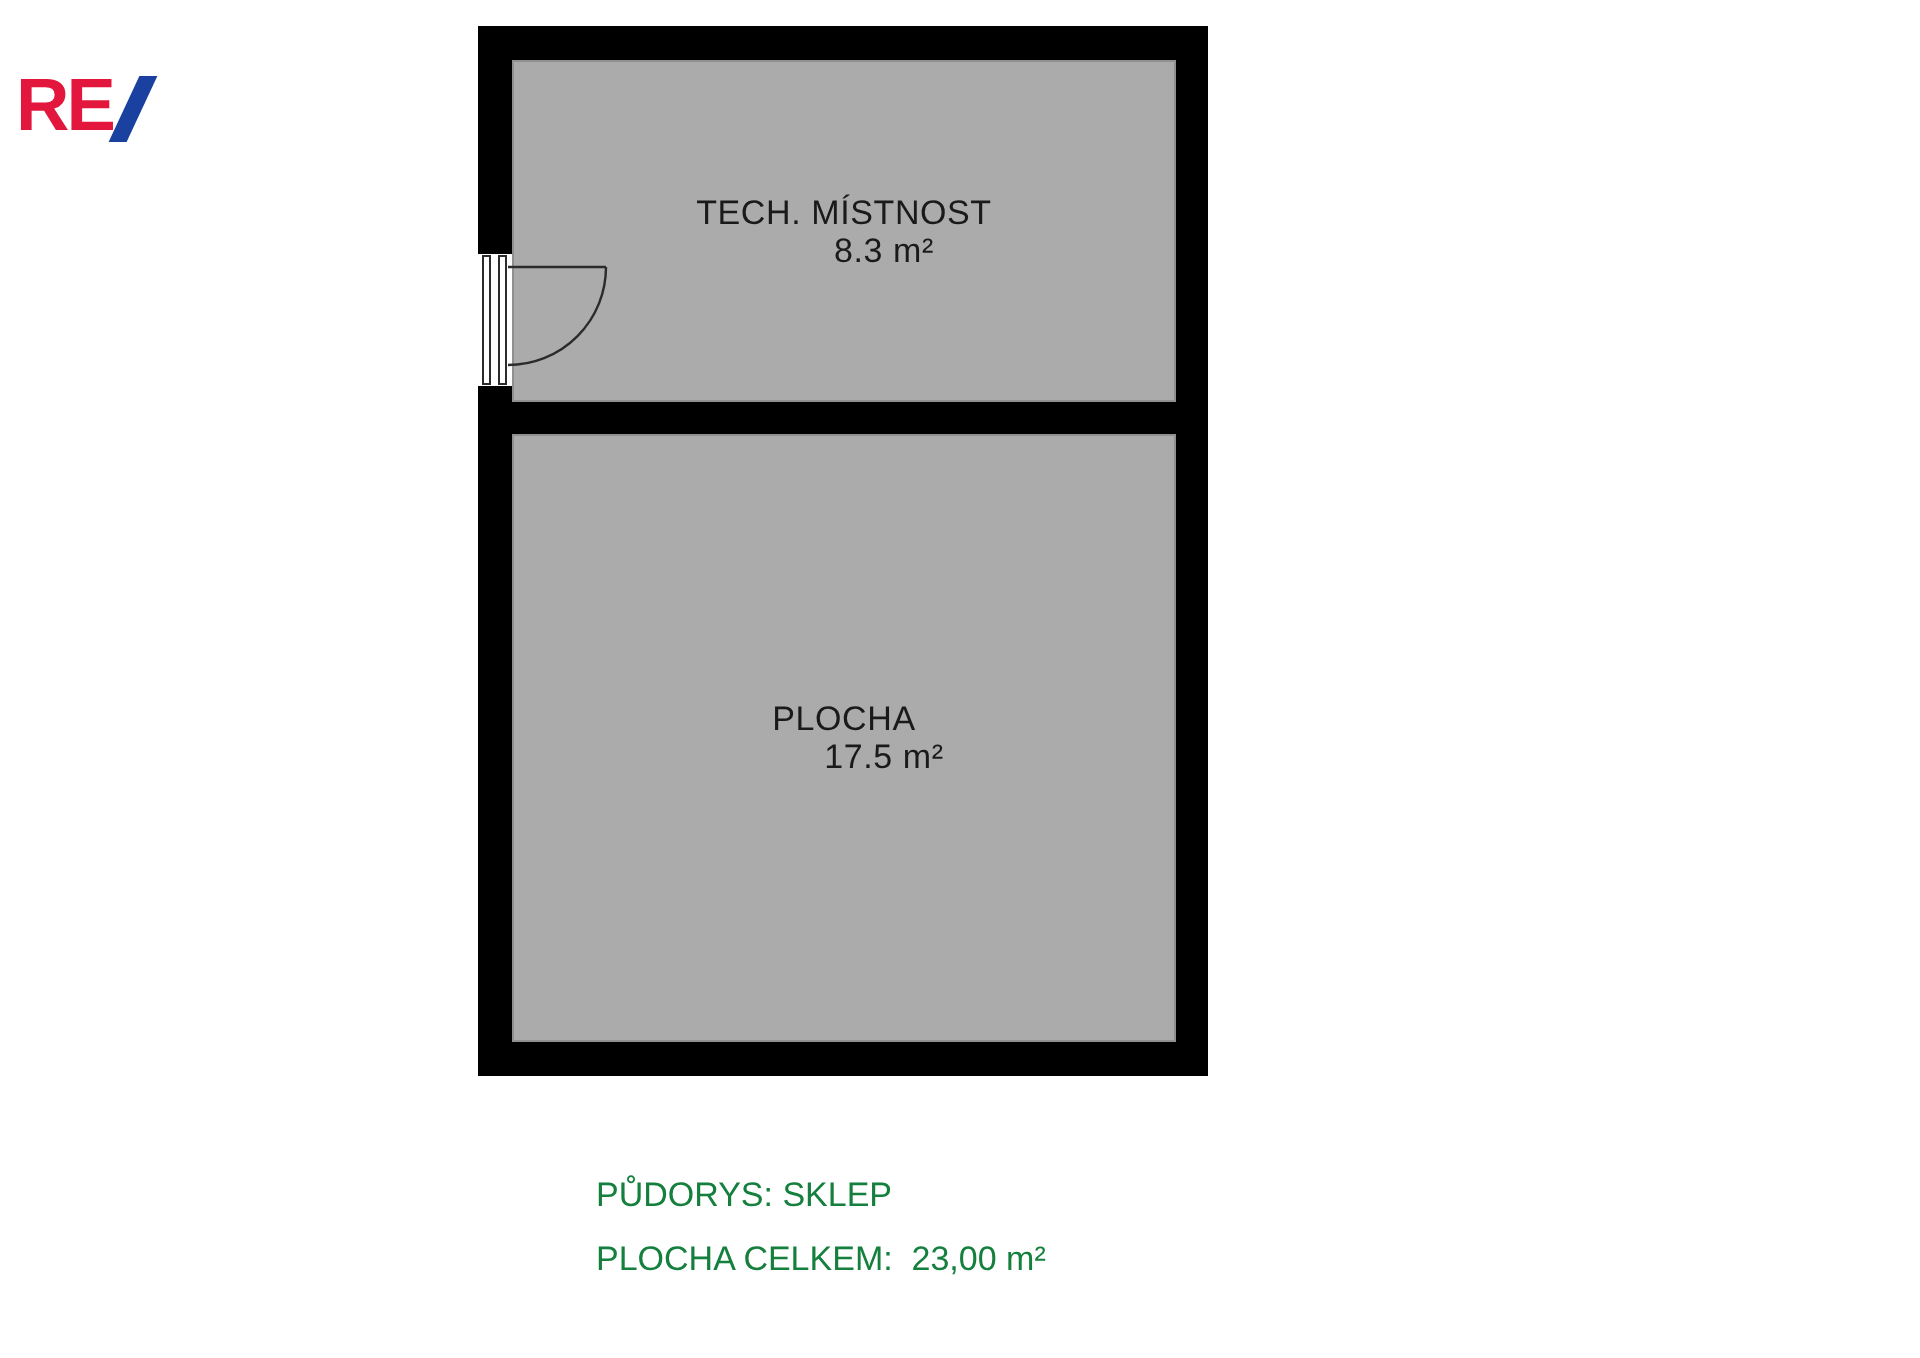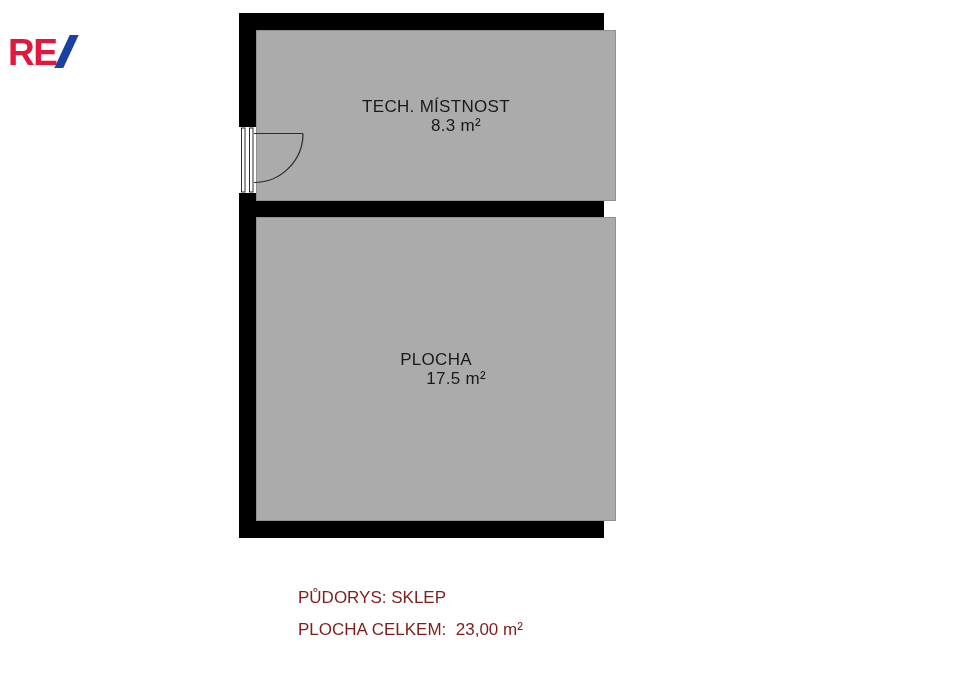--- a/index.html
+++ b/index.html
@@ -4,52 +4,52 @@
 <style>
   html,body{margin:0;padding:0;background:#fff;}
   .page{
     position:relative;width:960px;height:679px;background:#ffffff;overflow:hidden;
     font-family:"Liberation Sans",sans-serif;
   }
 
   
   .logo{
     position:absolute;left:8px;top:35px;height:36px;
-    display:flex;align-items:flex-start;
+    display:flex;align-items:flex-end;
     font-weight:bold;font-size:37px;letter-spacing:-1.5px;line-height:36px;
     user-select:none;
   }
   .logo-re,.logo-max{color:var(--logo-red);}
   .logo-slash{
     width:9px;height:33px;background:var(--logo-blue);
     transform:skewX(-25deg);
     margin:0 7px 0 6px;
   }
 
   
   .plan{
     position:absolute;left:239px;top:13px;width:365px;height:525px;
     background:#000000;
   }
   .room{
-    position:absolute;left:17px;width:360px;box-sizing:border-box;
+    position:absolute;left:17px;width:332px;box-sizing:border-box;
     background:var(--floor-gray);border:1px solid #909090;
     display:flex;flex-direction:column;align-items:center;justify-content:center;
     text-align:center;color:#1a1a1a;font-size:17px;line-height:19px;
   }
   .room-top{top:17px;height:171px;}
   .room-bottom{top:204px;height:304px;}
   .room-name{letter-spacing:0.3px;}
   .room-area{letter-spacing:0.3px;margin-left:40px;}
 
   .door-svg{position:absolute;left:0;top:0;width:365px;height:525px;pointer-events:none;}
 
   
   .footer{
-    position:absolute;left:298px;top:588px;color:#7f1d1d;
+    position:absolute;left:298px;top:588px;color:#15803d;
     font-size:17px;line-height:20px;
   }
   .footer p{margin:0;white-space:pre-wrap;}
   .footer .gap{margin-top:12px;}
 </style>
 </head>
 <body>
 
 <div class="page">
 

